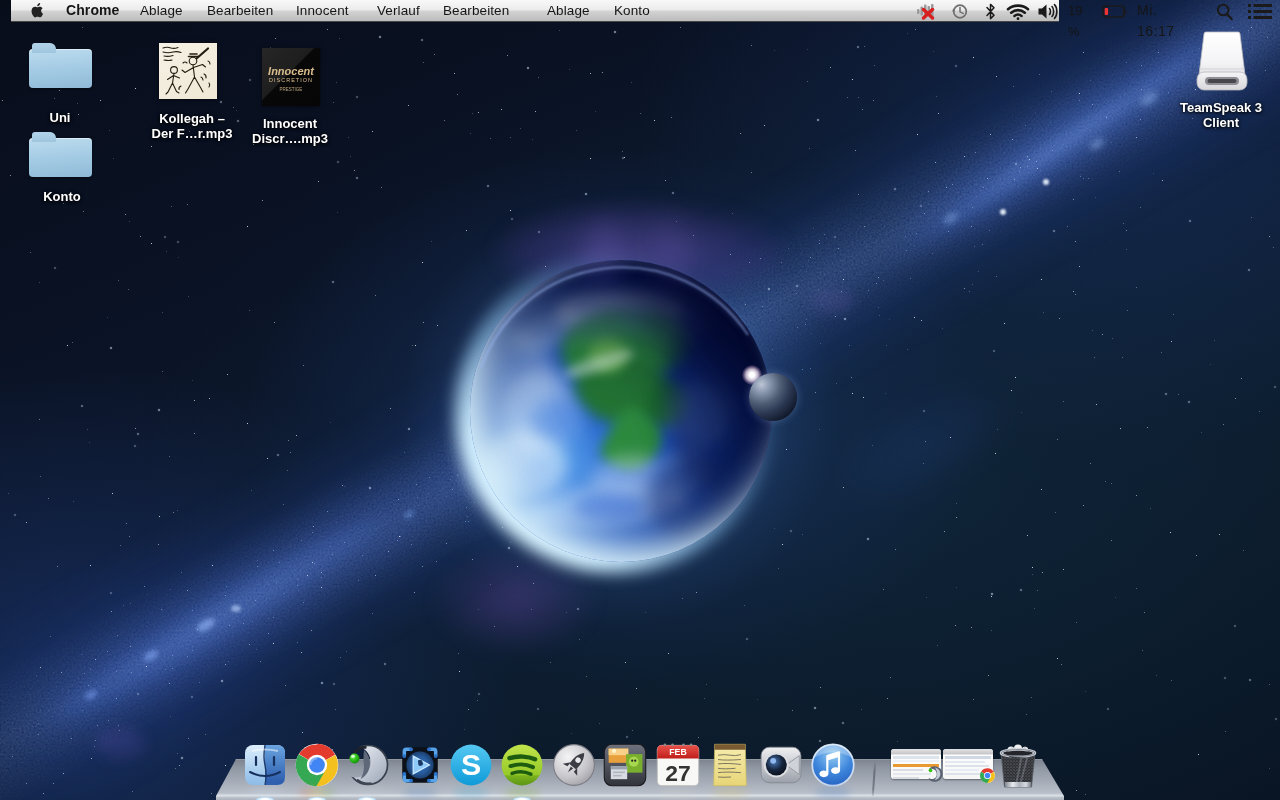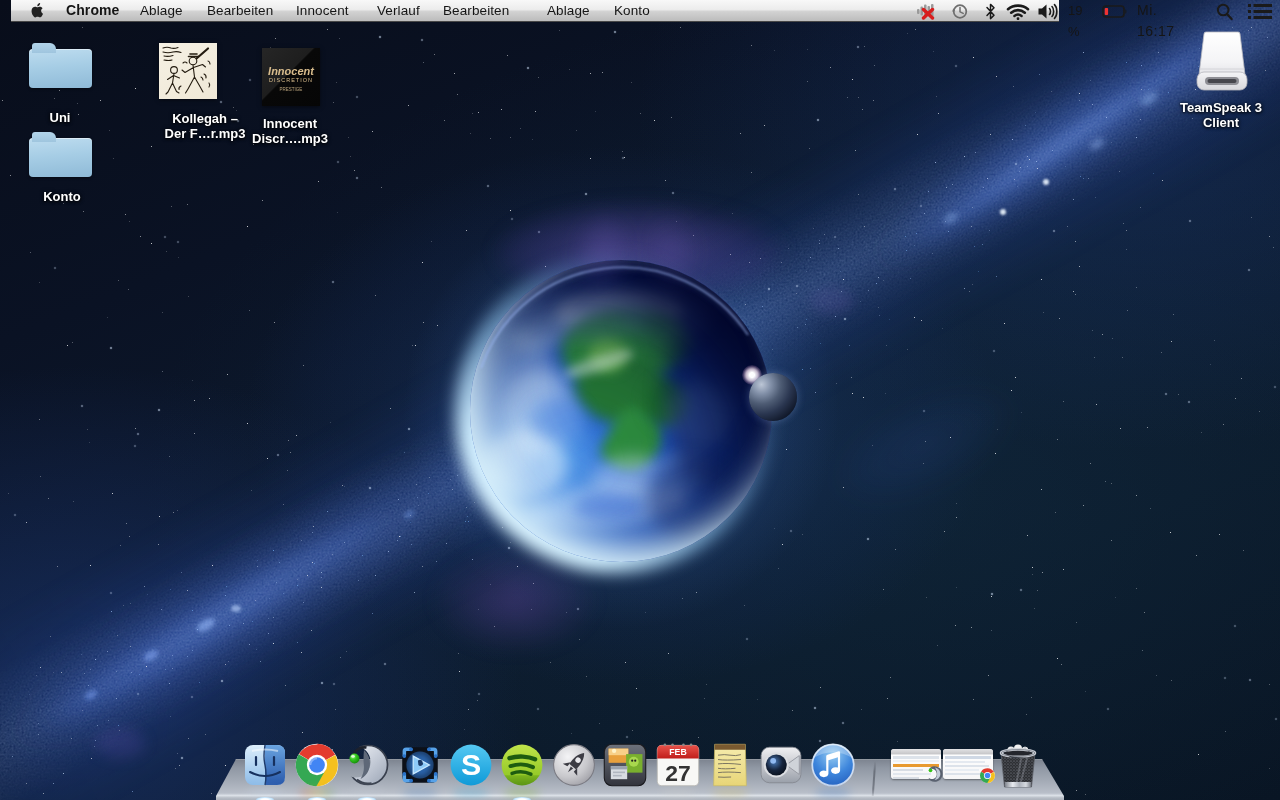--- a/index.html
+++ b/index.html
@@ -842,21 +842,21 @@
           <path d="M15 30.5 L13.5 40 M14.5 32.5 L8.5 36.5 M14.5 32.5 L20.5 35 M13.5 40 L9 49 M13.5 40 L17.5 48.5 M9 49 L7 51 M17.5 48.5 L20 50"></path>
 <circle cx="34" cy="18" r="3.8"></circle>
           <path d="M29.5 13.5 L39.5 13.5 M31 11 L38 11" stroke-width="1.6"></path>
 <path d="M37.5 15.5 L49 5.5" stroke-width="2.2"></path>
 <path d="M34 22 L35.5 34 M34.5 24.5 L26 29.5 M26 29.5 L23 27 M34.5 24.5 L43.5 21.5 M43.5 21.5 L46.5 24 M35.5 34 L29 46 M35.5 34 L41.5 44.5 M29 46 L26.5 50 M41.5 44.5 L44 49"></path>
 <path d="M45 31 q2.5 1 2 4 M49 18 q2 .5 2 3 M22 43 q-2.5 1 -2 3.5 M50 40 q1.5 2 0 4"></path>
 <path d="M24 20 q2 -2 4 0 M42 34 q2 1 2 3"></path>
 </g>
       </svg>
 </div>
- <div class="dlabel" style="left:145px;top:111px;width:120px">Kollegah –<br>Der F…r.mp3</div>
+ <div class="dlabel" style="left:132px;top:111px;width:120px">Kollegah –<br>Der F…r.mp3</div>
  <div class="lay" id="icover">
       <div style="font-style:italic;font-weight:700;font-size:11px;margin-top:17px">Innocent</div>
       <div style="font-size:5.5px;letter-spacing:1px">DISCRETION</div>
       <div style="font-size:4.5px;margin-top:4px;color:#bba47c">PRESTIGE</div>
     </div>
  <div class="dlabel" style="left:230px;top:116px;width:120px">Innocent<br>Discr….mp3</div>
  <svg class="lay" style="left:1194px;top:31px" width="56" height="61" viewBox="0 0 56 61">
 <defs>
         <linearGradient id="dg1" x1="0" y1="0" x2="0" y2="1">
           <stop offset="0" stop-color="#ffffff"></stop>

